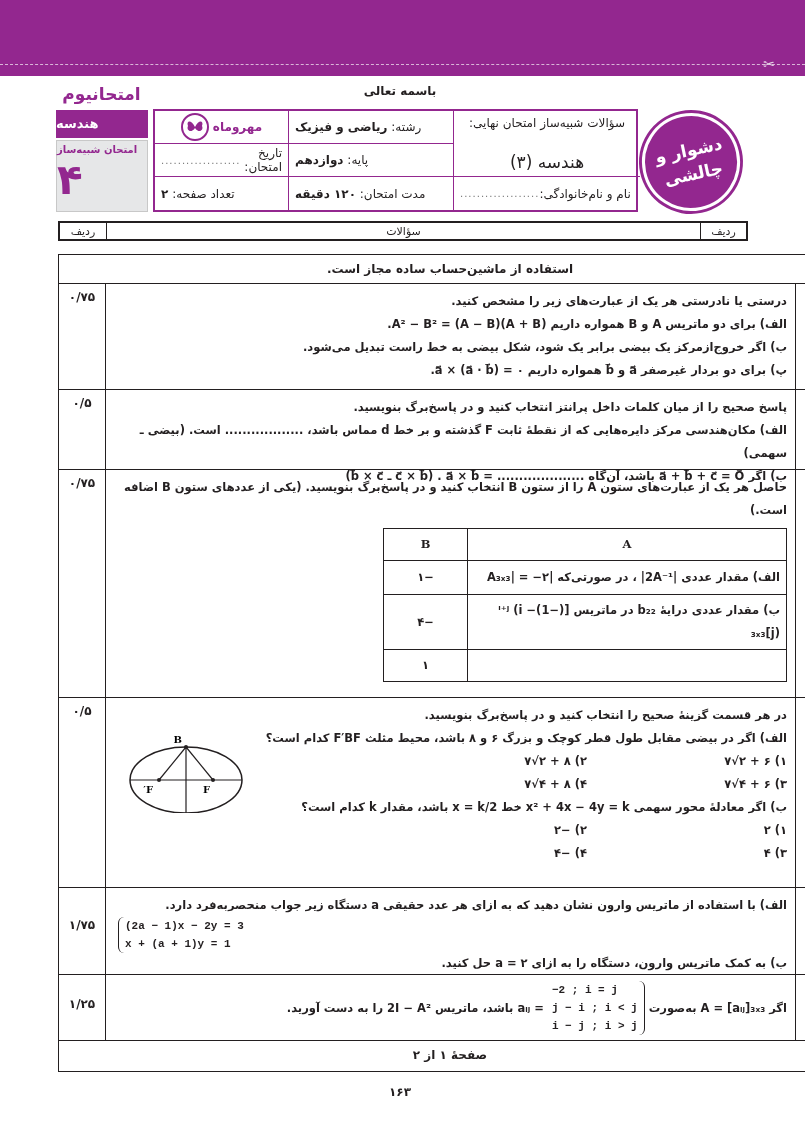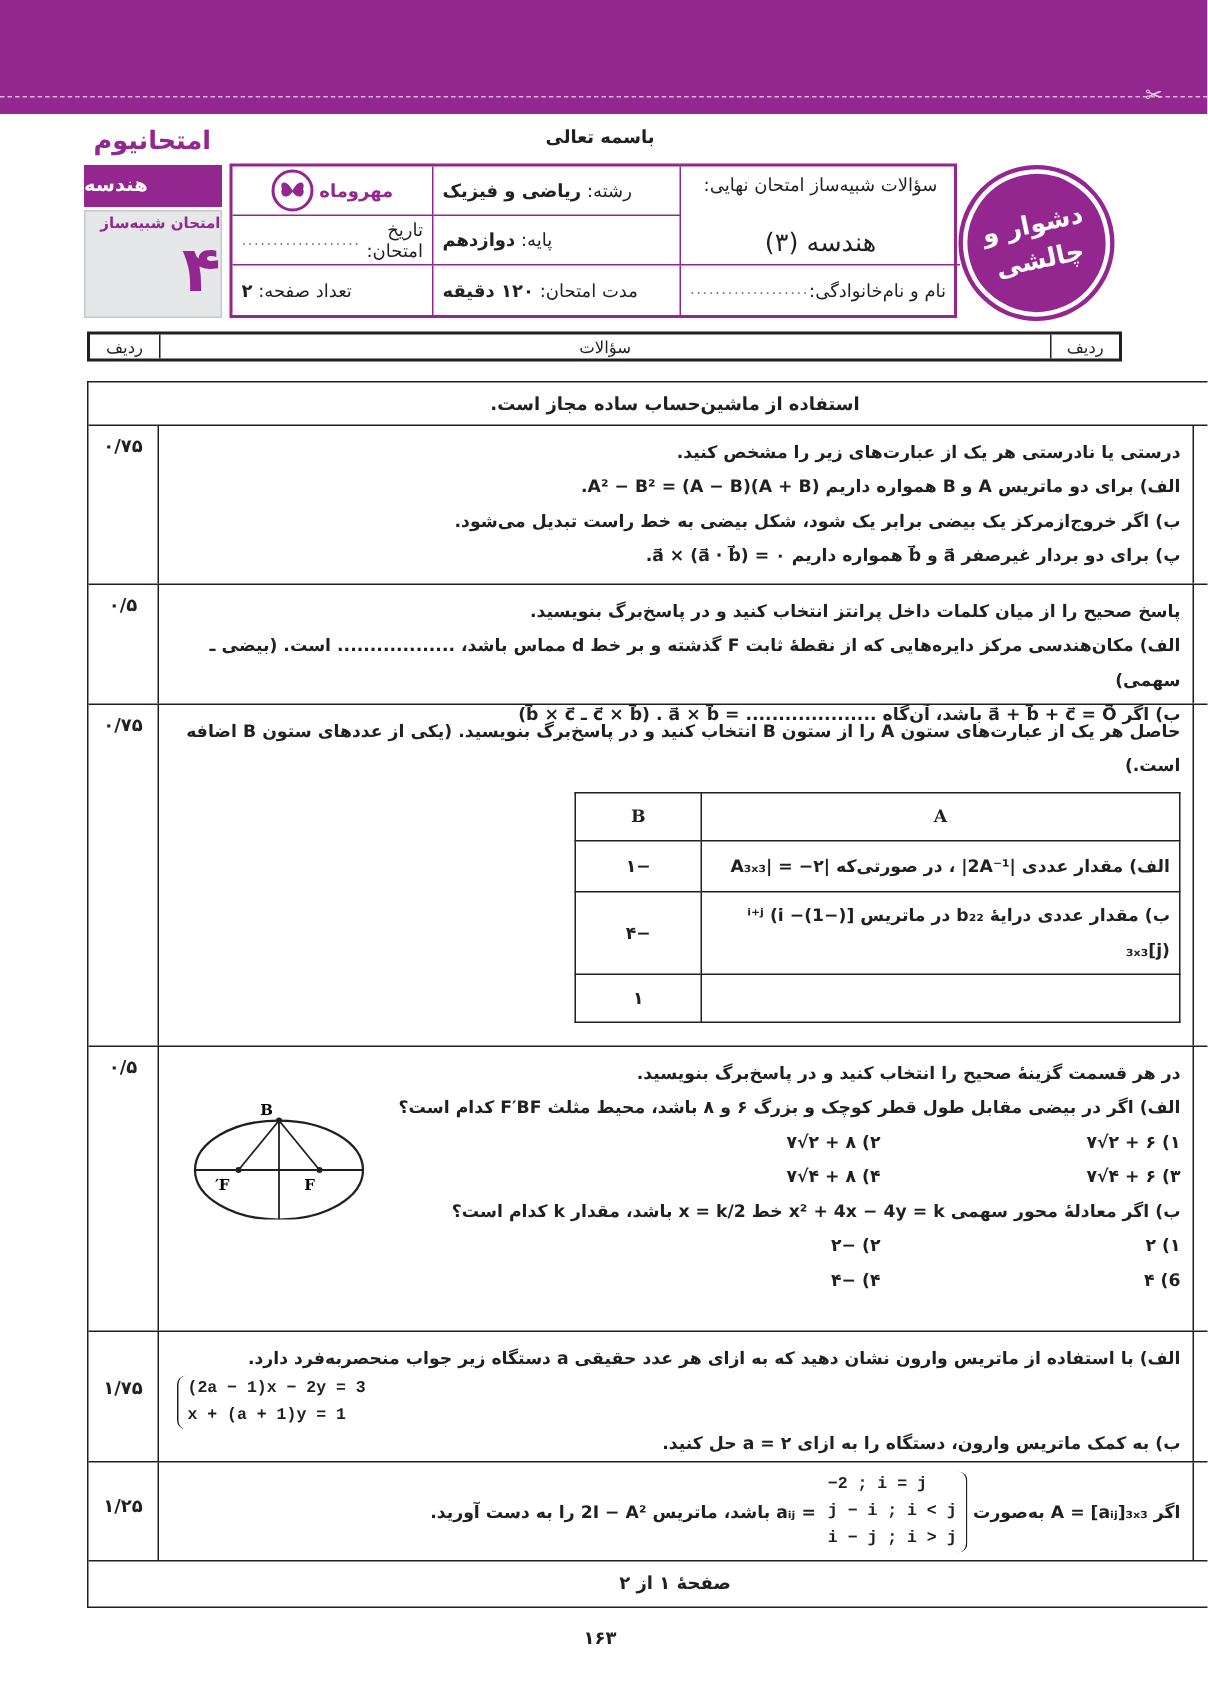--- a/index.html
+++ b/index.html
@@ -6,21 +6,21 @@
   html, body { width: 805px; height: 1138px; background: #ffffff; overflow: hidden; }
   body { font-family: "DejaVu Sans", sans-serif; color: #231f20; position: relative; direction: ltr; }
   .band { position: absolute; left: 0; top: 0; width: 805px; height: 76px; background: #93278f; }
   .cutline { position: absolute; left: 0; top: 64px; width: 805px; border-top: 1.5px dashed #d9b6d8; }
   .scissors { position: absolute; right: 30px; top: 56px; color: #e8d6e8; font-size: 14px; }
 
   .basmeh { position: absolute; left: 330px; top: 84px; width: 140px; text-align: center; font-size: 12px; font-weight: bold; direction: rtl; }
 
   .brand { position: absolute; left: 55px; top: 84px; width: 93px; text-align: center; color: #93278f; font-size: 17px; font-weight: bold; direction: rtl; }
   .subj { position: absolute; left: 56px; top: 110px; width: 92px; height: 28px; background: #93278f; color: #fff; font-weight: bold; font-size: 13px; text-align: left; line-height: 28px; direction: rtl; }
-  .sim { position: absolute; left: 56px; top: 140px; width: 92px; height: 72px; background: #e6e7e8; border: 1px solid #c8c8c8; text-align: right; direction: rtl; }
+  .sim { position: absolute; left: 56px; top: 140px; width: 92px; height: 72px; background: #e6e7e8; border: 1px solid #c8c8c8; text-align: left; direction: rtl; }
   .sim .t { font-size: 10px; color: #93278f; font-weight: bold; margin-top: 3px; }
   .sim .n { font-size: 42px; color: #93278f; font-weight: bold; line-height: 50px; }
 
   .hdr { position: absolute; left: 153px; top: 109px; width: 485px; height: 103px; border: 2px solid #93278f; display: grid; grid-template-columns: 134px 165px 186px; grid-template-rows: 1fr 1fr 1fr; direction: ltr; }
   .hdr > div { border-right: 1.5px solid #93278f; border-bottom: 1.5px solid #93278f; font-size: 12px; display: flex; align-items: center; justify-content: flex-end; padding: 0 6px; direction: rtl; text-align: right; }
   .hdr .c3 { border-right: none; }
   .hdr .r3 { border-bottom: none; }
   .hdr b { font-weight: bold; }
   .logo { grid-row: 1; grid-column: 1; justify-content: center !important; gap: 4px; color: #93278f; font-weight: bold; font-size: 17px; }
   .logo .circ { width: 28px; height: 28px; border: 2px solid #93278f; border-radius: 50%; display: flex; align-items: center; justify-content: center; }
@@ -174,21 +174,21 @@
       <div class="opts">
         <span>۱) ۶ + ۲√۷</span>
         <span>۲) ۸ + ۲√۷</span>
         <span>۳) ۶ + ۴√۷</span>
         <span>۴) ۸ + ۴√۷</span>
       </div>
       <div>ب) اگر معادلهٔ محور سهمی x² + 4x − 4y = k خط x = k/2 باشد، مقدار k کدام است؟</div>
       <div class="opts">
         <span>۱) ۲</span>
         <span>۲) −۲</span>
-        <span>6) ۴</span>
+        <span>۳) ۴</span>
         <span>۴) −۴</span>
       </div>
       <svg class="ellipse" width="120" height="80" viewBox="0 0 120 80">
         <ellipse cx="60" cy="47" rx="56" ry="33" fill="none" stroke="#231f20" stroke-width="1.5"></ellipse>
         <line x1="4" y1="47" x2="116" y2="47" stroke="#231f20" stroke-width="1.2"></line>
         <line x1="60" y1="14" x2="60" y2="80" stroke="#231f20" stroke-width="1.2"></line>
         <line x1="60" y1="14" x2="33" y2="47" stroke="#231f20" stroke-width="1.2"></line>
         <line x1="60" y1="14" x2="87" y2="47" stroke="#231f20" stroke-width="1.2"></line>
         <circle cx="60" cy="14" r="2" fill="#231f20"></circle>
         <circle cx="33" cy="47" r="2" fill="#231f20"></circle>

